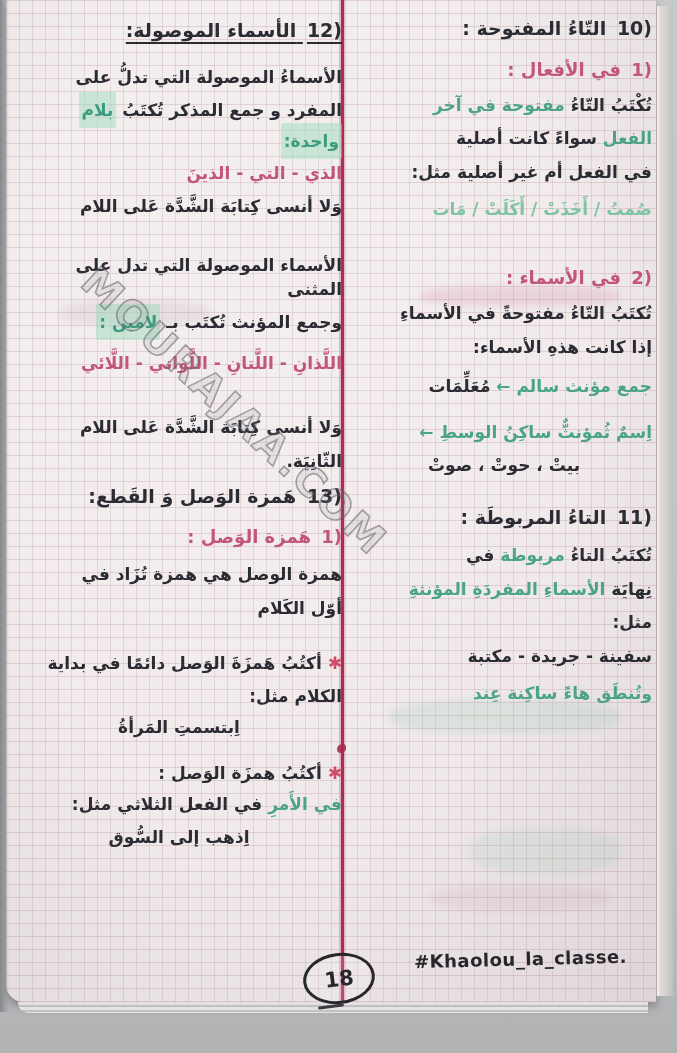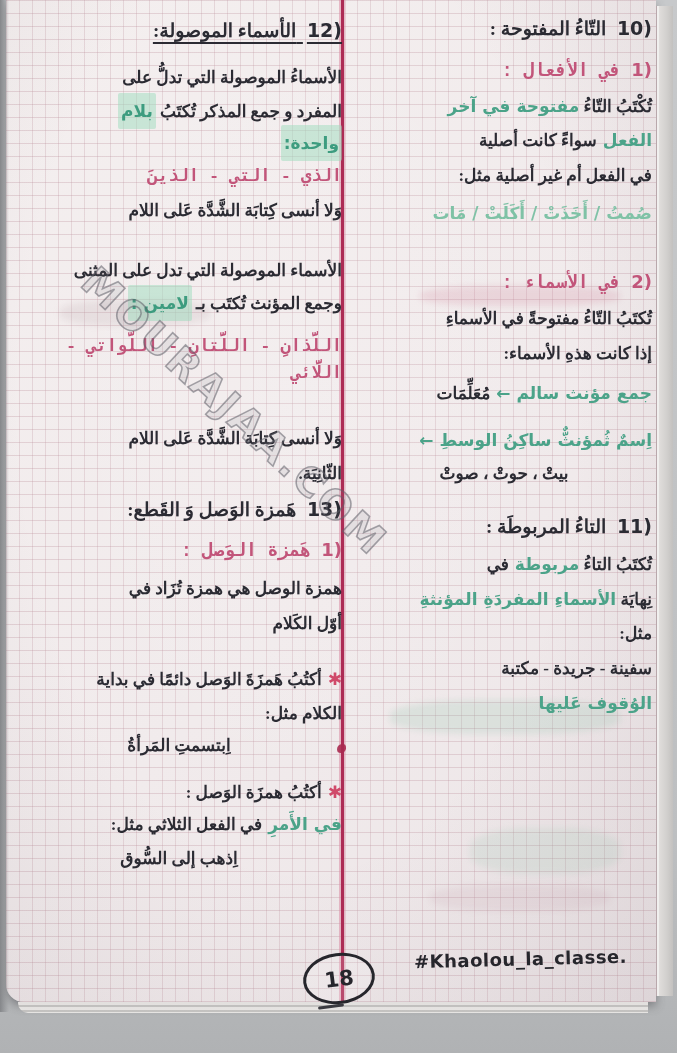--- a/index.html
+++ b/index.html
@@ -60,25 +60,25 @@
     color:#2b2b33;font-weight:bold;font-size:17px;line-height:1.45;
   }
   .col-right{left:352px;top:6px;width:296px;padding-left:4px;}
   .col-left{left:16px;top:8px;width:326px;}
   .block{margin-top:9px;}
   .block.heading{font-size:19px;letter-spacing:.2px;}
   .block.subheading{font-size:18px;color:#c2557a;}
   .block.u{text-decoration:underline;text-underline-offset:5px;text-decoration-thickness:1.5px;}
   .block.center{text-align:center;}
   .num{font-weight:bold;margin-left:4px;unicode-bidi:isolate;}
-  .t-dark{color:#2b2b33;font-family:Liberation Serif, serif;}
+  .t-dark{color:#2b2b33;}
   .t-green{color:#4ba389;text-align:right;}
   .t-greenlight{color:#7fc2a6;}
   .t-greenhl{color:#3d9c7f;background:rgba(157,219,189,.50);padding:8px 3px;border-radius:2px;}
-  .t-pink{color:#c2557a;font-family:Liberation Mono, monospace;}
+  .t-pink{color:#c2557a;}
   .t-star{color:#d04a6a;}
   
   .watermark{
     position:absolute;left:104px;top:258px;
     transform:rotate(43deg);transform-origin:left top;
     font-size:40px;font-weight:bold;letter-spacing:3px;
     color:rgba(120,120,130,.12);
     -webkit-text-stroke:1.6px rgba(96,96,106,.55);
     white-space:nowrap;pointer-events:none;
   }
@@ -140,21 +140,21 @@
       <div class="block line" style="margin-top: 10px;"><span class="t-dark">تُكتَبُ التّاءُ مفتوحةً في الأسماءِ</span></div>
       <div class="block line"><span class="t-dark">إذا كانت هذهِ الأسماء:</span></div>
       <div class="block line" style="margin-top: 14px;"><span class="t-green">جمع مؤنث سالم ← </span><span class="t-dark">مُعَلِّمَات</span></div>
       <div class="block line" style="margin-top: 22px;"><span class="t-green">اِسمٌ ثُمؤنثٌّ ساكِنُ الوسطِ ←</span></div>
       <div class="block line center" style="margin-top: 8px;"><span class="t-dark">بيتْ ، حوتْ ، صوتْ</span></div>
       <div class="block heading" style="margin-top: 26px;"><bdi dir="ltr" class="num">11)</bdi> <span class="t-dark">التاءُ المربوطَة :</span></div>
       <div class="block line" style="margin-top: 12px;"><span class="t-dark">تُكتَبُ التاءُ </span><span class="t-green">مربوطة </span><span class="t-dark">في</span></div>
       <div class="block line"><span class="t-dark">نِهايَة </span><span class="t-green">الأسماءِ المفردَةِ المؤنثةِ</span></div>
       <div class="block line"><span class="t-dark">مثل:</span></div>
       <div class="block line"><span class="t-dark">سفينة - جريدة - مكتبة</span></div>
-      <div class="block line"><span class="t-green">الوُقوف عَليها</span></div>
+      <div class="block line" style="margin-top: 12px;"><span class="t-green">وتُنطَق هاءً ساكِنة عِند</span></div>
     </div>
   <div class="col col-left">
       <div class="block heading u"><bdi dir="ltr" class="num">12)</bdi> <span class="t-dark">الأسماء الموصولة:</span></div>
       <div class="block line" style="margin-top: 20px;"><span class="t-dark">الأسماءُ الموصولة التي تدلُّ على</span></div>
       <div class="block line"><span class="t-dark">المفرد و جمع المذكر تُكتَبُ </span><span class="t-greenhl">بلام</span></div>
       <div class="block line" style="margin-top: 6px;"><span class="t-greenhl">واحدة:</span></div>
       <div class="block line" style="margin-top: 8px;"><span class="t-pink">الذي - التي - الذينَ</span></div>
       <div class="block line" style="margin-top: 8px;"><span class="t-dark">وَلا أنسى كِتابَة الشَّدَّة عَلى اللام</span></div>
       <div class="block line" style="margin-top: 34px;"><span class="t-dark">الأسماء الموصولة التي تدل على المثنى</span></div>
       <div class="block line" style="margin-top: 8px;"><span class="t-dark">وجمع المؤنث تُكتَب بـ </span><span class="t-greenhl">لامين :</span></div>

